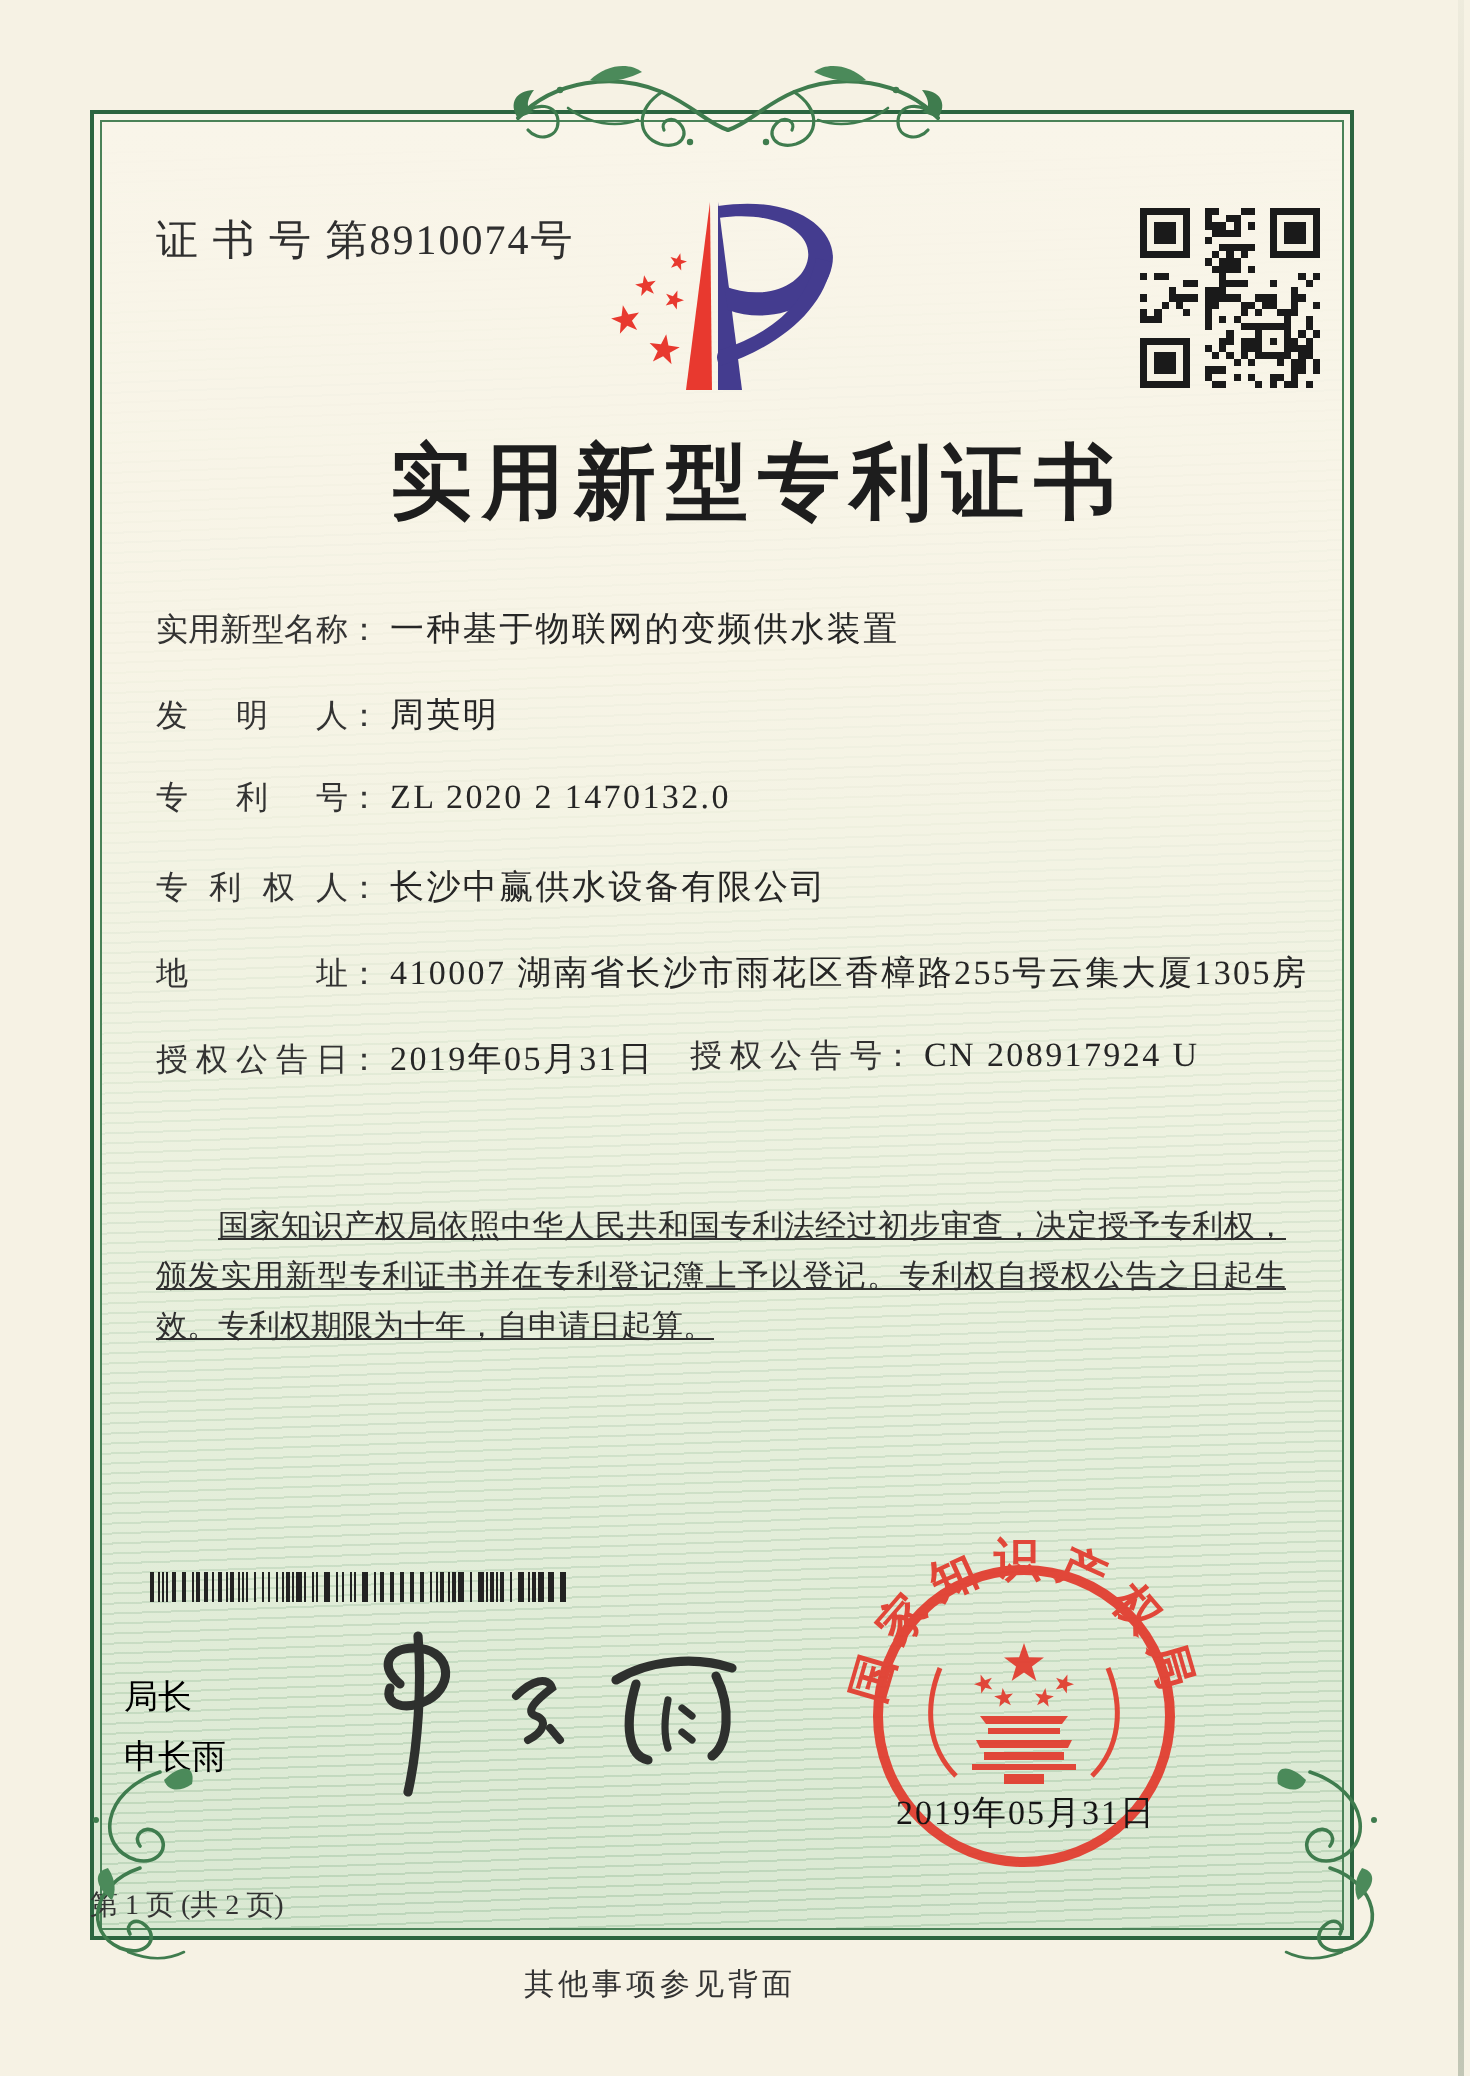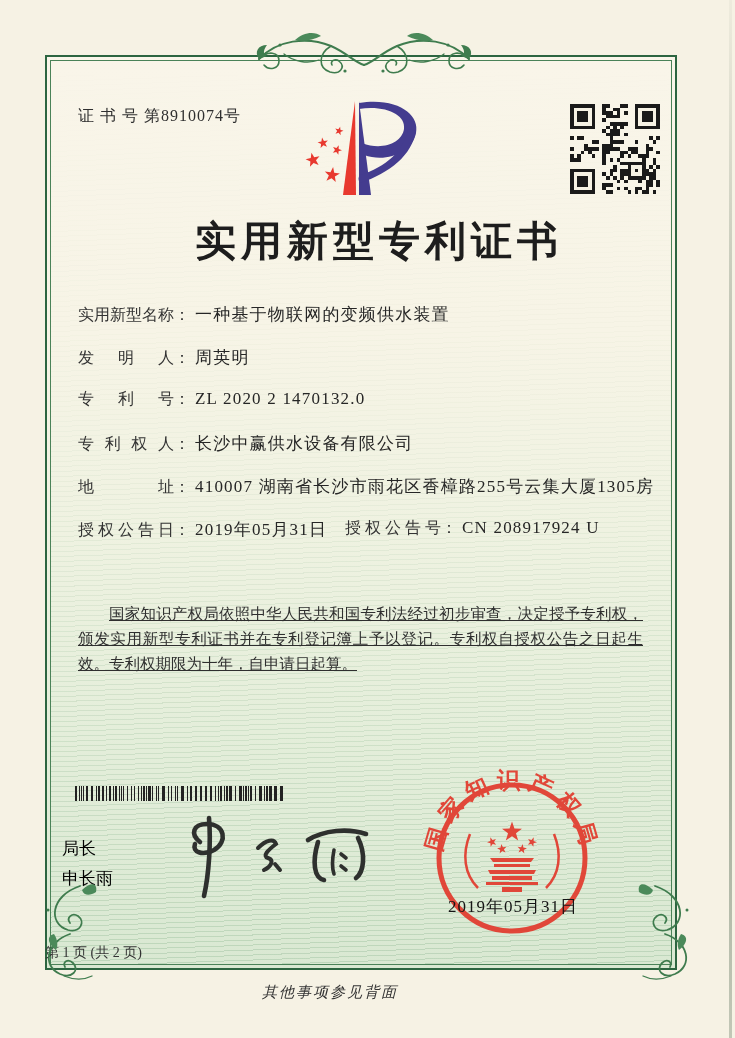--- a/index.html
+++ b/index.html
@@ -19,40 +19,40 @@
     box-sizing:border-box;
   }
   .frame-inner{position:absolute;inset:3px;border:1px solid #4a8258;}
   .texture{
     position:absolute;inset:4px;
     background:repeating-linear-gradient(178deg,rgba(105,160,115,.25) 0 1px,rgba(255,255,255,0) 1px 5px);
     -webkit-mask-image:linear-gradient(to bottom,rgba(0,0,0,0) 0%,rgba(0,0,0,.15) 40%,rgba(0,0,0,.65) 72%,#000 100%);
     mask-image:linear-gradient(to bottom,rgba(0,0,0,0) 0%,rgba(0,0,0,.15) 40%,rgba(0,0,0,.65) 72%,#000 100%);
   }
   .abs{position:absolute;}
-  .cert-no{left:78px;top:106px;font-size:16px;letter-spacing:1px;color:#2f2f2f;}
+  .cert-no{left:78px;top:106px;font-size:21px;letter-spacing:1px;color:#2f2f2f;}
   .title{left:45px;top:214px;width:668px;text-align:center;font-size:41px;font-weight:600;
     letter-spacing:5px;color:#1d1d1d;}
   
   .fields{left:78px;top:303px;width:562px;}
   .frow{position:relative;height:17px;margin-bottom:26px;white-space:nowrap;}
   .flabel{display:inline-block;width:96px;font-size:16px;color:#333;vertical-align:bottom;
     text-align:justify;text-align-last:justify;text-justify:inter-character;}
   .fcolon{font-size:16px;color:#333;}
   .fvalue{font-size:17px;letter-spacing:1.2px;color:#262626;margin-left:5px;}
   .fpair2{position:absolute;left:267px;top:0;}
   
   .paras{left:78px;top:601px;width:565px;font-size:15.5px;line-height:25px;
     text-align:justify;color:#2f2f2f;}
   .paras p{margin:0;text-indent:2em;text-decoration:underline;}
   .signer{left:62px;top:834px;font-size:17px;line-height:30px;color:#000000;}
   .seal-date{left:428px;top:895px;width:170px;text-align:center;font-size:17px;
     letter-spacing:1px;color:#151515;z-index:6;}
   .page-info{left:45px;top:944px;width:632px;font-size:14px;color:#333;}
-  .back-note{left:262px;top:983px;font-size:15px;letter-spacing:2px;color:#333;font-style:italic;}
+  .back-note{left:262px;top:983px;font-size:15px;letter-spacing:2px;color:#333;}
   svg{overflow:visible;}
 </style>
 </head>
 <body>
 
 <div class="page">
 
   <div class="frame">
     <div class="frame-inner"></div>
     <div class="texture"></div>

